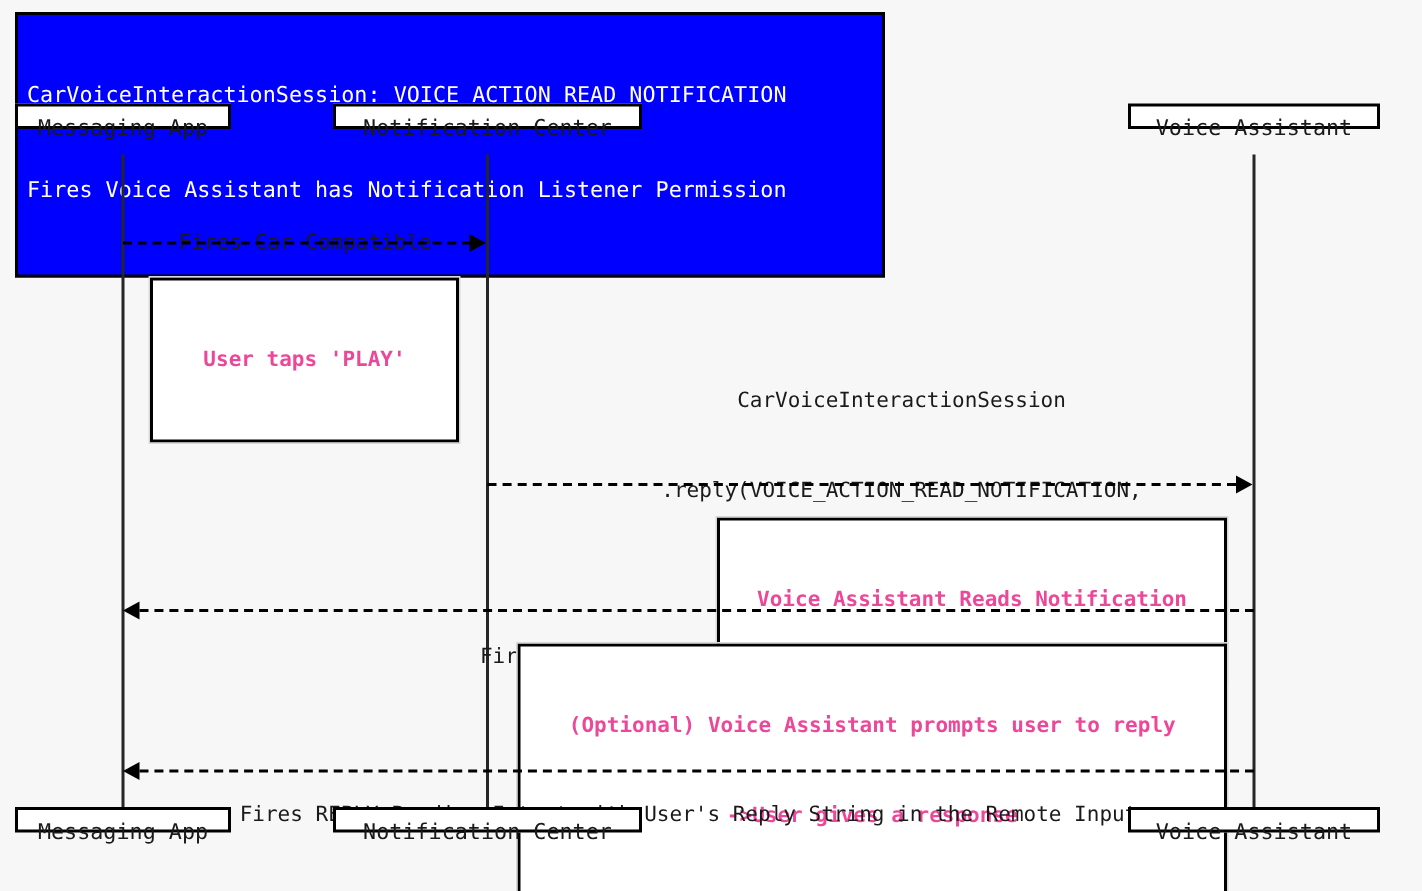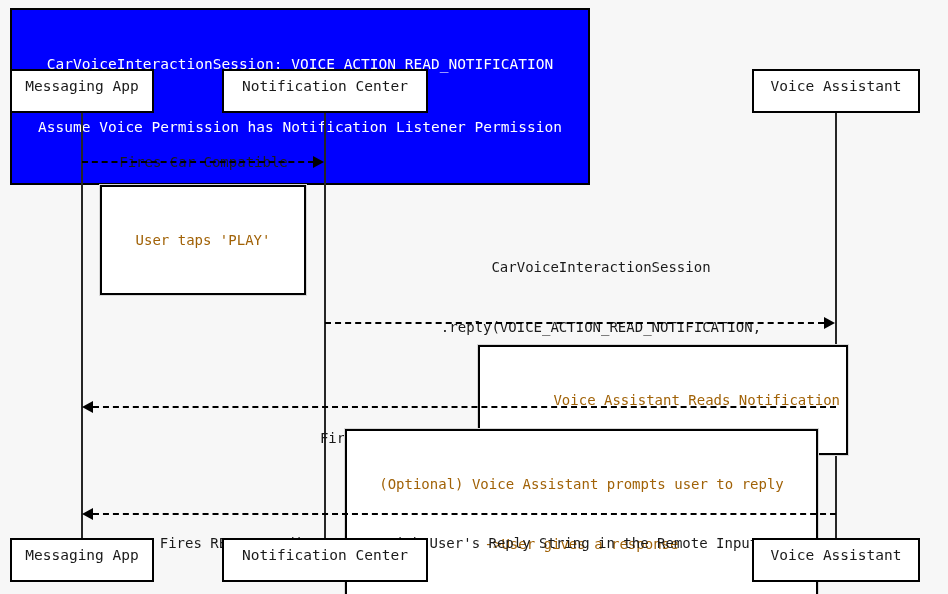--- a/index.html
+++ b/index.html
@@ -17,34 +17,33 @@
     position:absolute;
     left:10px;top:8px;width:580px;
     background:#0000ff;
     border:2px solid #000;
     box-sizing:border-box;
     padding:2px 6px 3px 6px;
     color:#ffffff;
     font-size:14.5px;
     line-height:21px;
     white-space:pre;
-    text-align:center;
   }
 
   
   .participant{
     position:absolute;
     background:#ffffff;
     border:2px solid #000;
     box-sizing:border-box;
     text-align:center;
     color:#1a1a1a;
     font-size:14.5px;
     line-height:30px;
-    height:44px;
+    height:17px;
     white-space:nowrap;
   }
 
   
   .lifeline{
     position:absolute;
     width:2px;
     background:#262626;
   }
 
@@ -71,36 +70,37 @@
   .arrow-head.right{border-left:11px solid #000;}
   .arrow-head.left{border-right:11px solid #000;}
 
   
   .note{
     position:absolute;
     background:#ffffff;
     border:2px solid #000;
     outline:1px solid #d8d8d8;
     box-sizing:border-box;
-    color:#a16207;
+    color:#ec4899;
     font-size:14px;
     line-height:20px;
     white-space:pre;
     text-align:center;
     padding:3px 6px;
+    font-weight:bold;
   }
 </style>
 </head>
 <body>
 
 <div id="diagram">
 
   <div class="title-box">
     <div>CarVoiceInteractionSession: VOICE_ACTION_READ_NOTIFICATION</div>
-    <div>Assume Voice Permission has Notification Listener Permission</div>
+    <div>Fires Voice Assistant has Notification Listener Permission</div>
   </div>
 
   <div class="lifeline" style="left:81px;top:103px;height:437px;"></div>
   <div class="lifeline" style="left:324px;top:103px;height:437px;"></div>
   <div class="lifeline" style="left:835px;top:103px;height:437px;"></div>
 
   <div class="participant" style="left:10px;top:69px;width:144px;">Messaging App</div>
   <div class="participant" style="left:222px;top:69px;width:206px;">Notification Center</div>
   <div class="participant" style="left:752px;top:69px;width:168px;">Voice Assistant</div>
 
@@ -117,21 +117,21 @@
 
   <div class="msg-label" style="left:325px;top:217px;width:552px;">
     <div>CarVoiceInteractionSession</div>
     <div>.reply(VOICE_ACTION_READ_NOTIFICATION,</div>
     <div>Bundle payload,</div>
     <div>VoiceInteractionSession.SHOW_SOURCE_NOTIFICATION)</div>
   </div>
   <div class="arrow-line" style="left:325px;top:322px;width:499px;"></div>
   <div class="arrow-head right" style="left:824px;top:317px;"></div>
 
-  <div class="note" style="left:478px;top:345px;width:370px;text-align:right;">
+  <div class="note" style="left:478px;top:345px;width:340px;">
     <div>Voice Assistant Reads Notification</div>
   </div>
 
   <div class="msg-label" style="left:82px;top:388px;width:754px;">
     <div>Fires MARK_AS_READ Pending Intent</div>
   </div>
   <div class="arrow-line" style="left:93px;top:406px;width:743px;"></div>
   <div class="arrow-head left" style="left:82px;top:401px;"></div>
 
   <div class="note" style="left:345px;top:429px;width:473px;">

